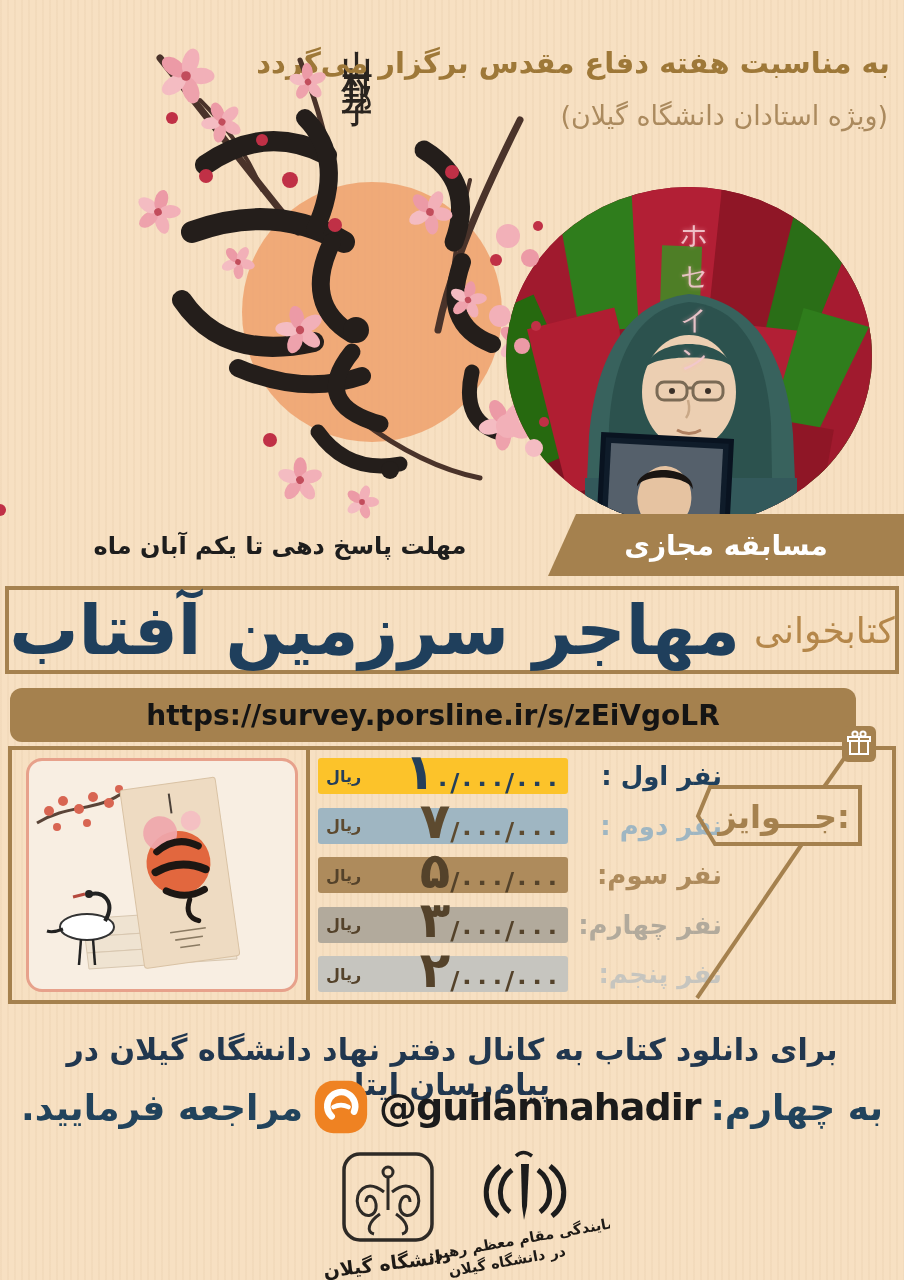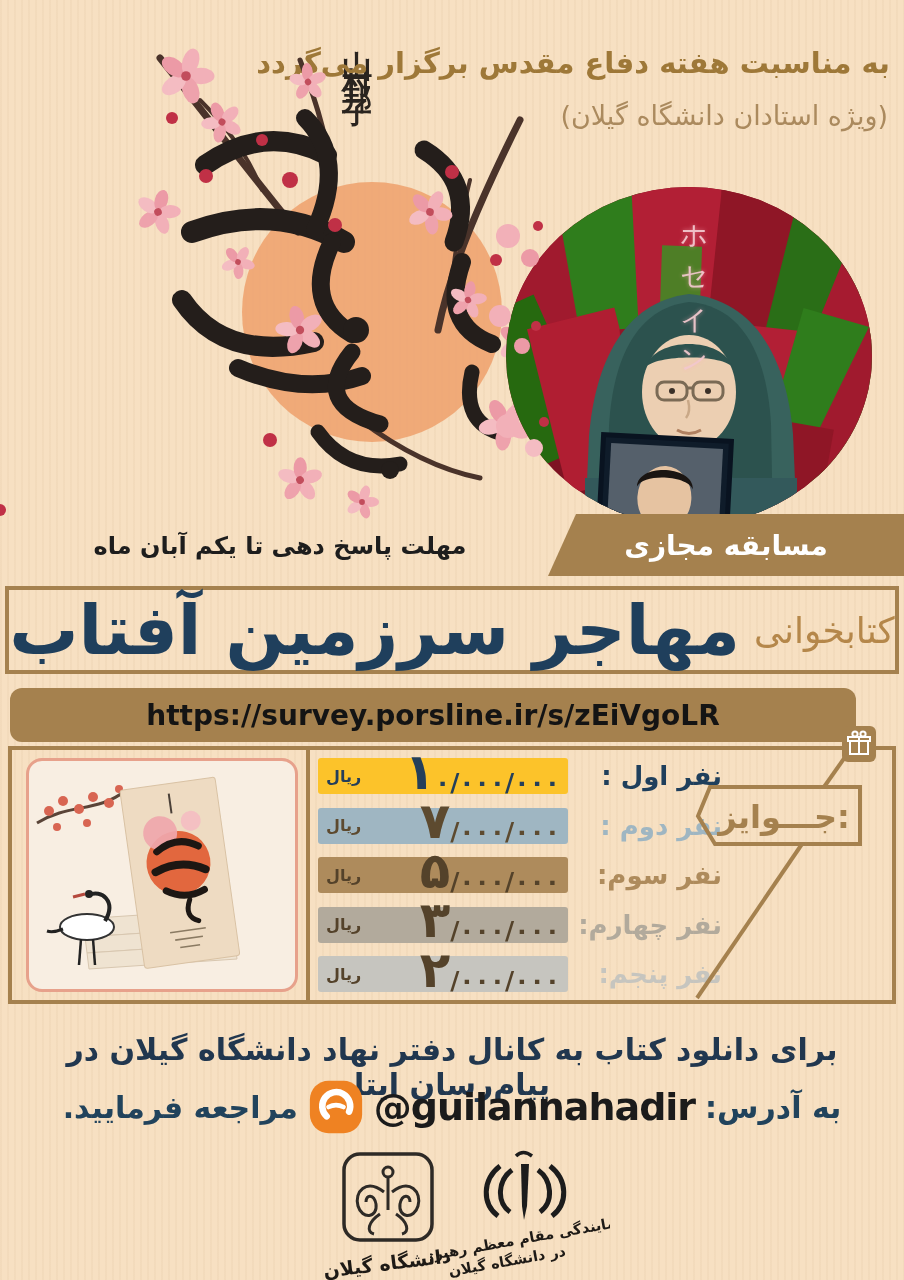--- a/index.html
+++ b/index.html
@@ -48,21 +48,21 @@
   .pbar{width:250px;height:36px;display:flex;direction:rtl;align-items:center;justify-content:space-between;
     padding:0 8px;box-sizing:border-box;border-radius:3px;overflow:visible;}
   .pnum{display:inline-flex;align-items:baseline;direction:ltr;font-weight:bold;font-size:25px;letter-spacing:1px;}
   .plead{font-size:50px;line-height:.72;position:relative;top:-2px;font-weight:bold;}
   .punit{font-size:16px;font-weight:bold;}
   .tag-svg{position:absolute;inset:0;width:100%;height:100%;pointer-events:none;}
   
   .dl-line{top:1032px;left:0;width:100%;text-align:center;font-size:30px;font-weight:bold;color:#21374f;direction:rtl;}
   .addr-line{top:1076px;left:0;width:100%;height:62px;display:flex;direction:rtl;align-items:center;
     justify-content:center;gap:10px;}
-  .addr-label,.addr-suffix{font-size:30px;font-weight:bold;color:#21435c;white-space:nowrap;}
+  .addr-label,.addr-suffix{font-size:36px;font-weight:bold;color:#21435c;white-space:nowrap;}
   .handle{font-size:38px;font-weight:bold;color:#1b1b1b;direction:ltr;letter-spacing:-1px;}
   .eitaa{width:56px;height:56px;}
   .logos{top:1140px;left:0;width:100%;height:140px;}
 </style>
 </head>
 <body>
 
 <div class="poster">
 
   <svg class="abs" style="left:0;top:0;z-index:1" width="580" height="540" viewBox="0 0 580 540">
@@ -350,21 +350,21 @@
         <polygon points="698,37 848,37 848,94 703,94 686,66"></polygon>
         <polyline points="790,94 685,248"></polyline>
       </g>
       <text x="772" y="78" text-anchor="middle" font-size="32" font-weight="bold" fill="#a5814e" font-family="DejaVu Sans, sans-serif" id="prizes-heading-text">جـــوایز:</text>
     </svg>
   </div>
 
   <div class="abs dl-line">برای دانلود کتاب به کانال دفتر نهاد دانشگاه گیلان در پیام‌رسان ایتا</div>
 
   <div class="abs addr-line">
-    <span class="addr-label">به آدرس:</span>
+    <span class="addr-label">به چهارم:</span>
     <span class="handle">@guilannahadir</span>
     <svg class="eitaa" viewBox="0 0 60 60">
       <rect x="2" y="2" width="56" height="56" rx="20" fill="#ef8222"></rect>
       <path d="M20,40 A15,15 0 1 1 44,35" stroke="#ffffff" stroke-width="7" fill="none" stroke-linecap="round"></path>
       <path d="M22,30 q8,-4 16,0" stroke="#ffffff" stroke-width="5" fill="none" stroke-linecap="round"></path>
     </svg>
     <span class="addr-suffix">مراجعه فرمایید.</span>
   </div>
 
   <div class="abs logos">

